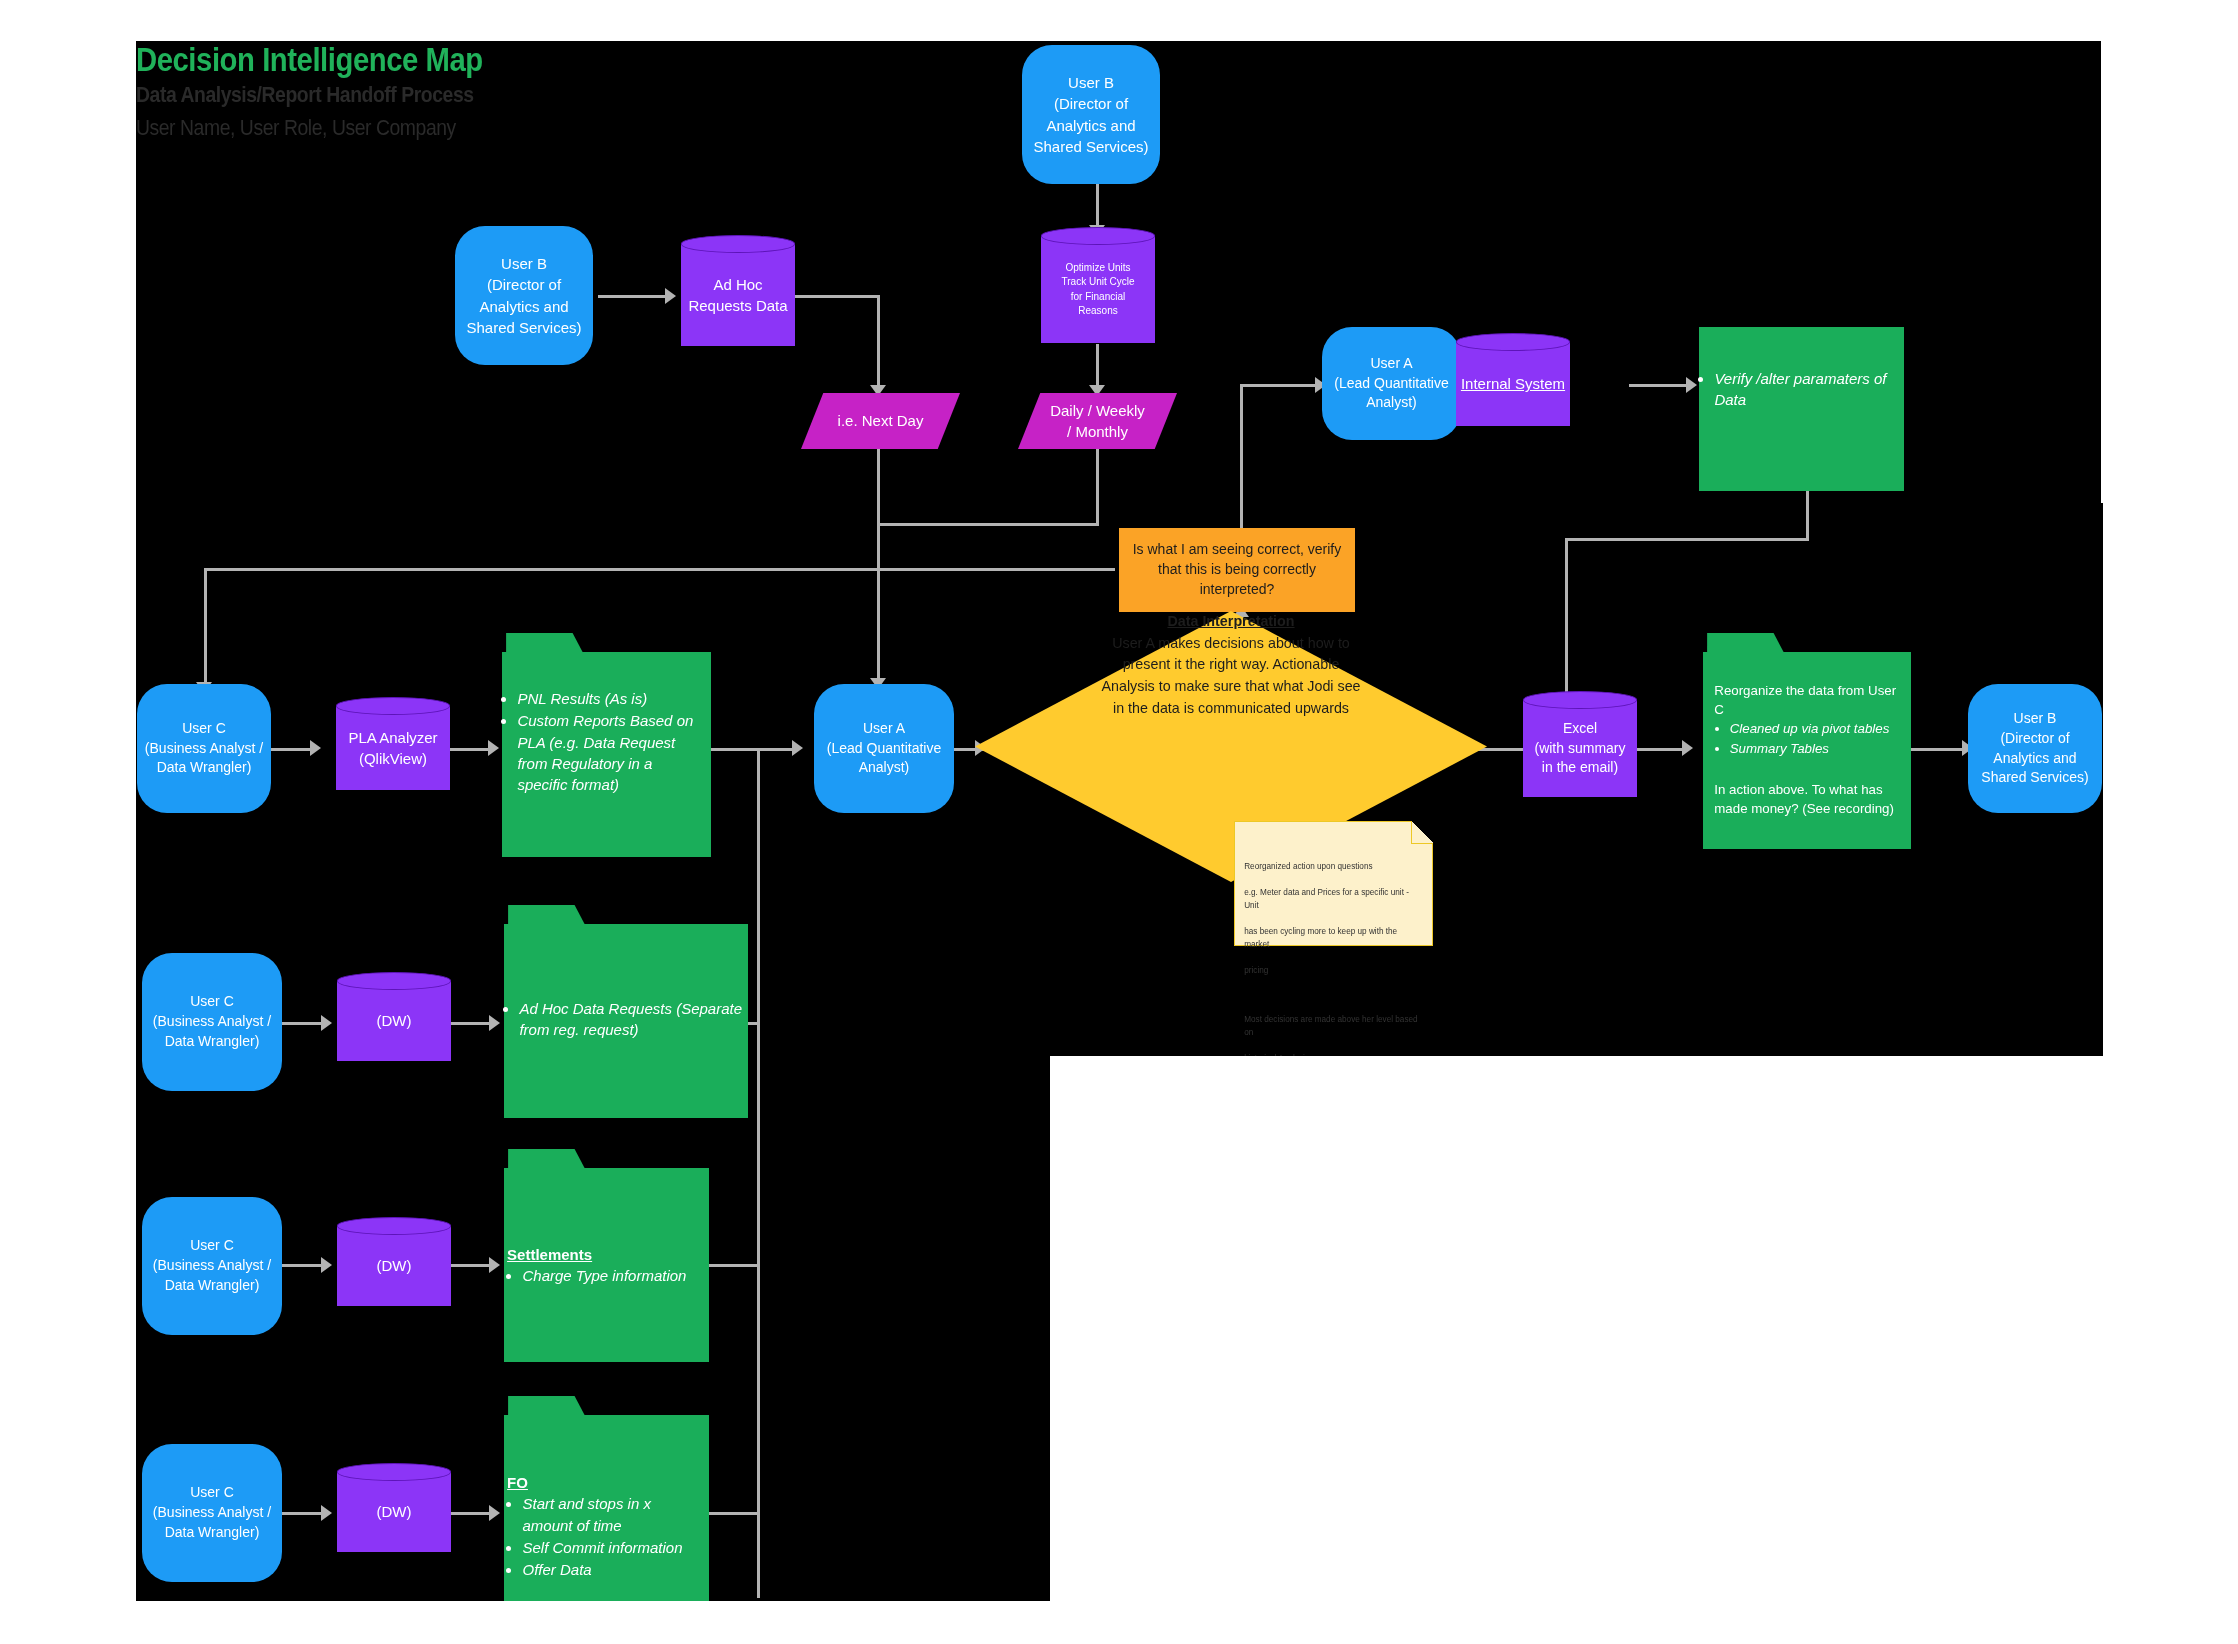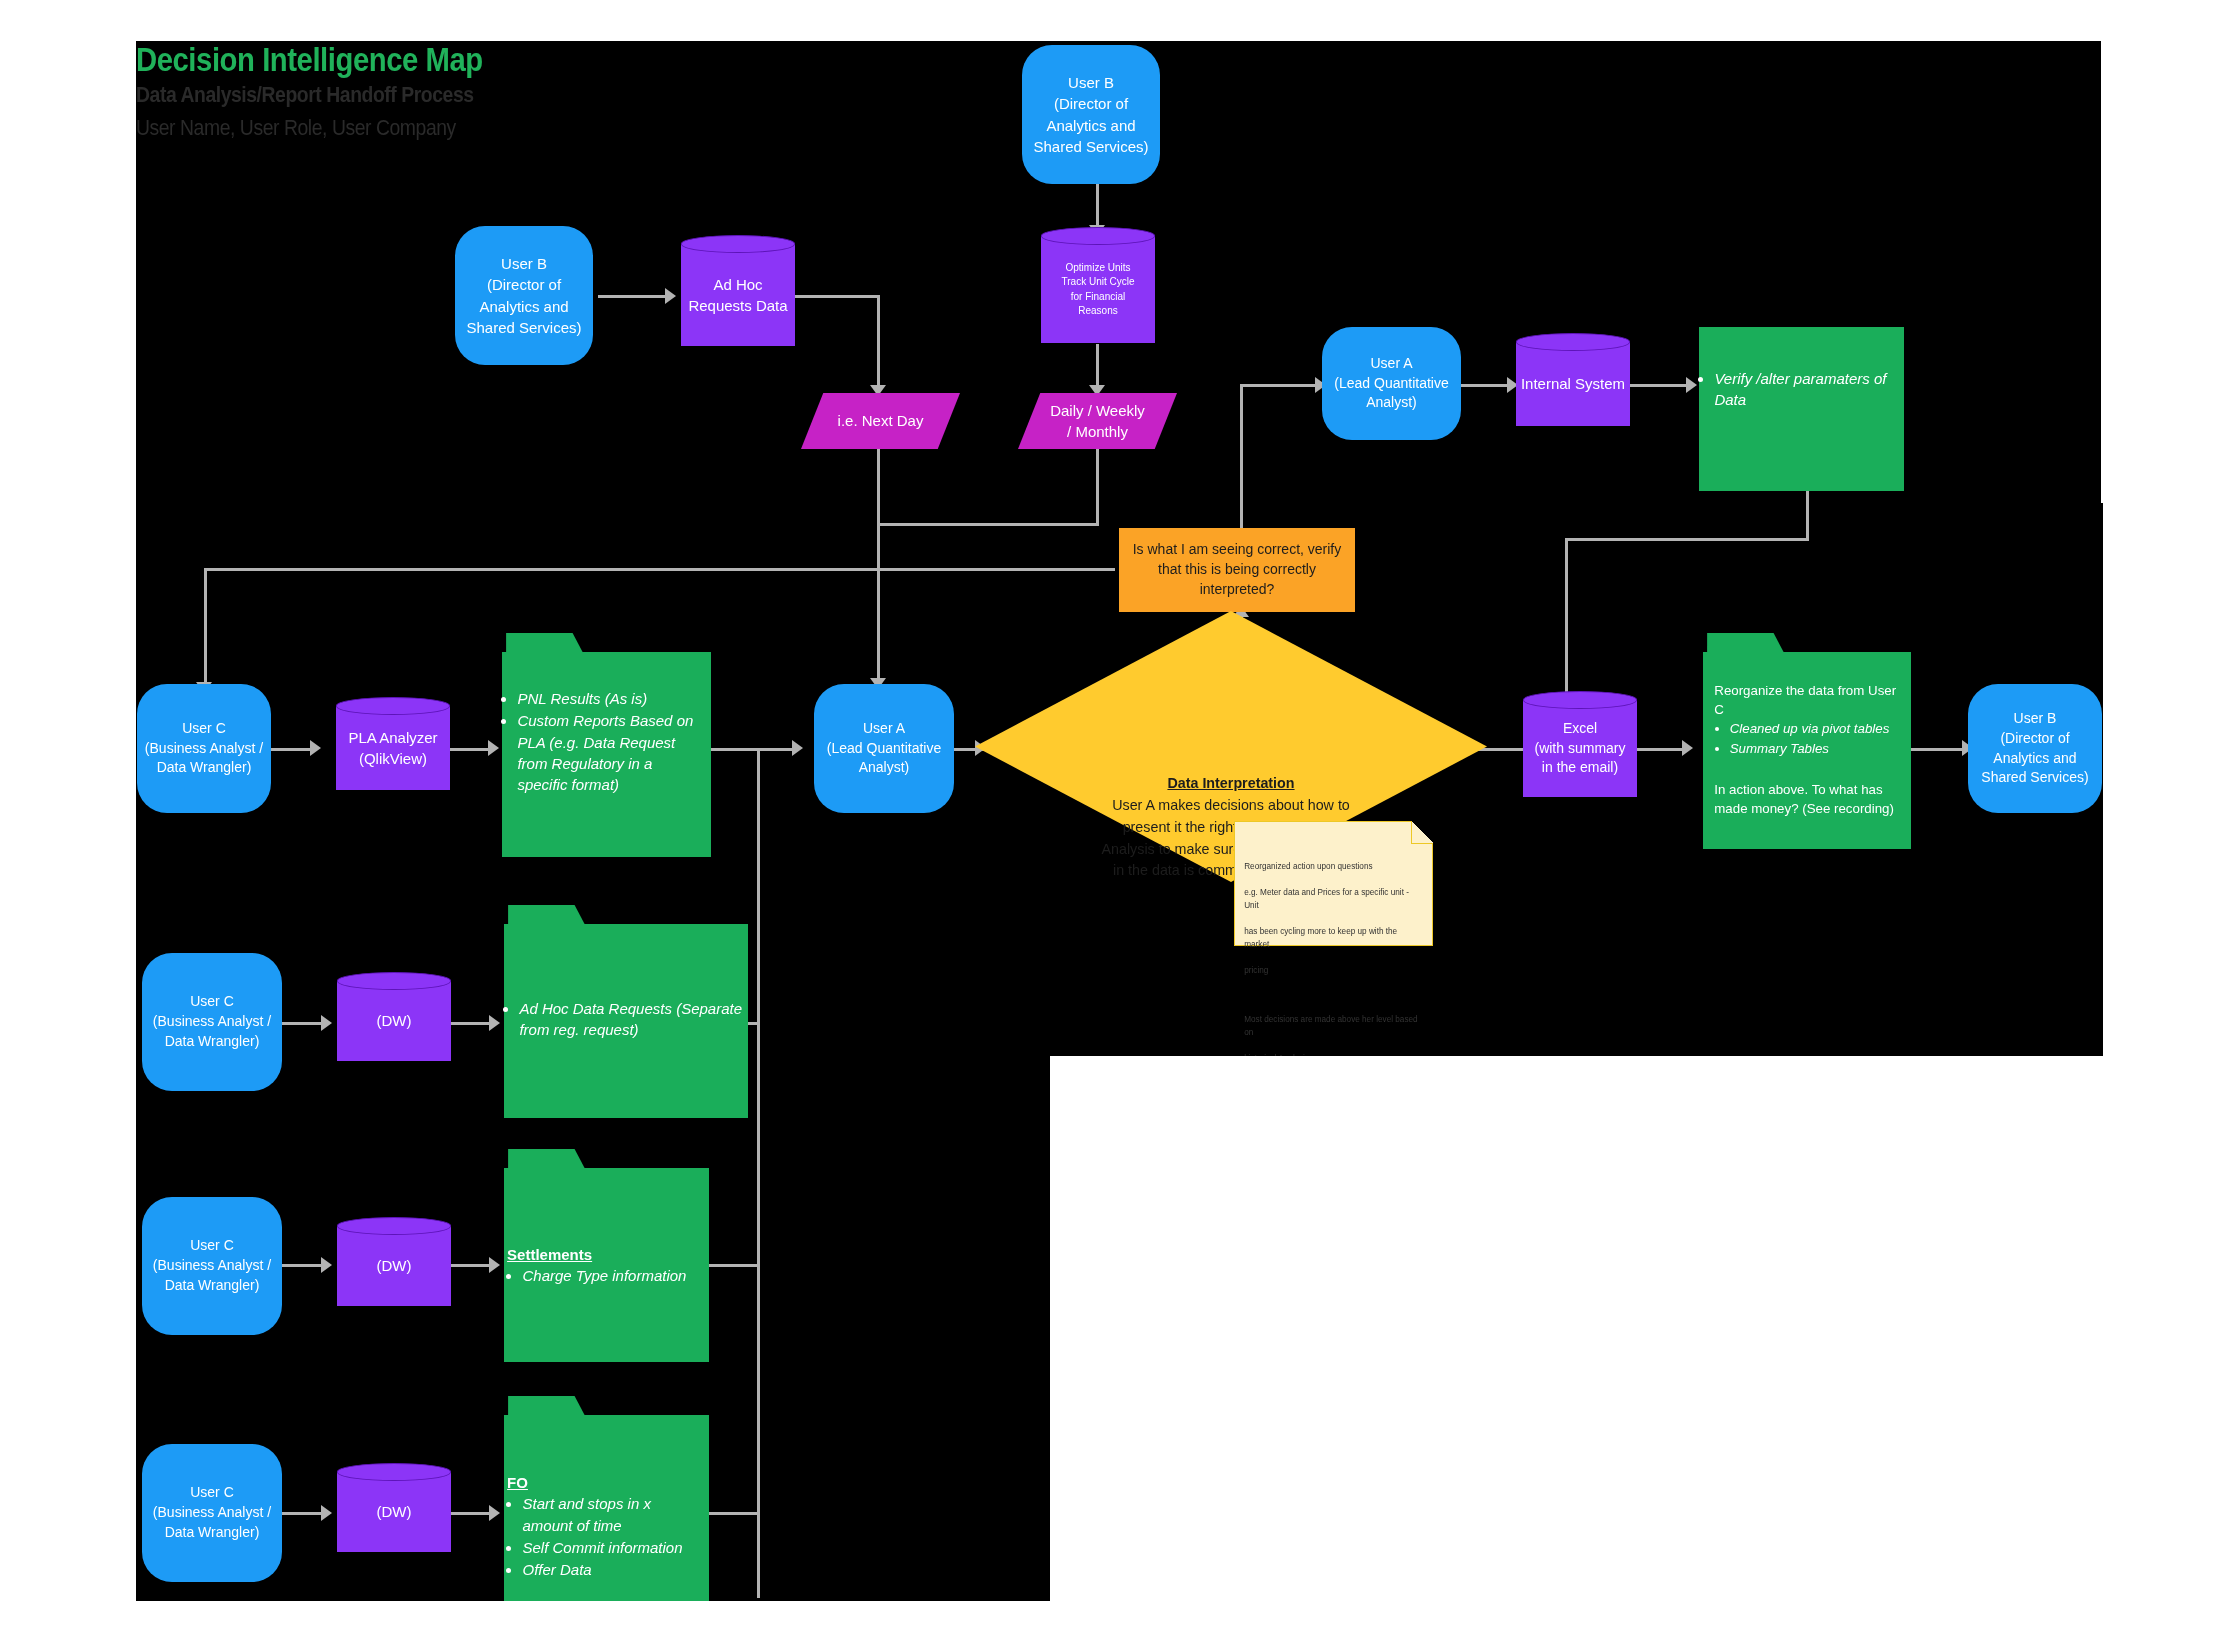--- a/index.html
+++ b/index.html
@@ -38,21 +38,21 @@
   .para-shape{position:absolute;inset:0;background:#c622c6;
               clip-path:polygon(14% 0,100% 0,86% 100%,0 100%);}
 
   
   .orange{background:#fba326;color:#1d1d1d;}
 
   
   .diamond-wrap{position:absolute;}
   .diamond-shape{position:absolute;inset:0;background:#ffcb2e;
                  clip-path:polygon(50% 0,100% 50%,50% 100%,0 50%);}
-  .diamond-text{position:absolute;inset:0;display:flex;align-items:flex-end;justify-content:center;
+  .diamond-text{position:absolute;inset:0;display:flex;align-items:flex-start;justify-content:center;
                 text-align:center;color:#1d1d1d;font-size:14.3px;line-height:1.52;}
 
   
   .note{position:absolute;background:#fdf1cb;border:1px solid #edc826;box-sizing:border-box;
         color:#333333;font-size:8.2px;line-height:1.58;padding:13.3px 9.2px 5.1px 9.2px;white-space:pre-line;}
   .note .fold{position:absolute;top:-1px;right:-1px;width:21.5px;height:21.5px;background:#ffffff00;
         border-left:1px solid #edc826;border-bottom:1px solid #edc826;
         background:linear-gradient(225deg,#000 0 50%,#fdf1cb 50% 100%);}
 
   .ul{text-decoration:underline;font-weight:bold;}
@@ -208,21 +208,21 @@
     <div class="txt" style="position:relative;z-index:2;">Daily / Weekly
 / Monthly</div>
   </div>
 
   <div class="node actor" style="left:1322px;top:327px;width:139px;height:113px;">
     <div class="txt" style="font-size:14px;">User A
 (Lead Quantitative
 Analyst)</div>
   </div>
 
-  <div class="node cyl" style="left:1516px;top:342px;width:114px;height:84px;">
+  <div class="node cyl" style="left:1456px;top:342px;width:114px;height:84px;text-decoration:underline;">
     <div class="bot"></div>
     <div class="cap"></div>
     <div class="txt" style="position:relative;z-index:2;">Internal System</div>
   </div>
 
   <div class="node folder" style="left:1699px;top:327px;width:205px;height:164px;padding:41px 9.2px 0 0;">
     <div class="body">
       <ul class="bl">
         <li>Verify /alter paramaters of Data</li>
       </ul>

